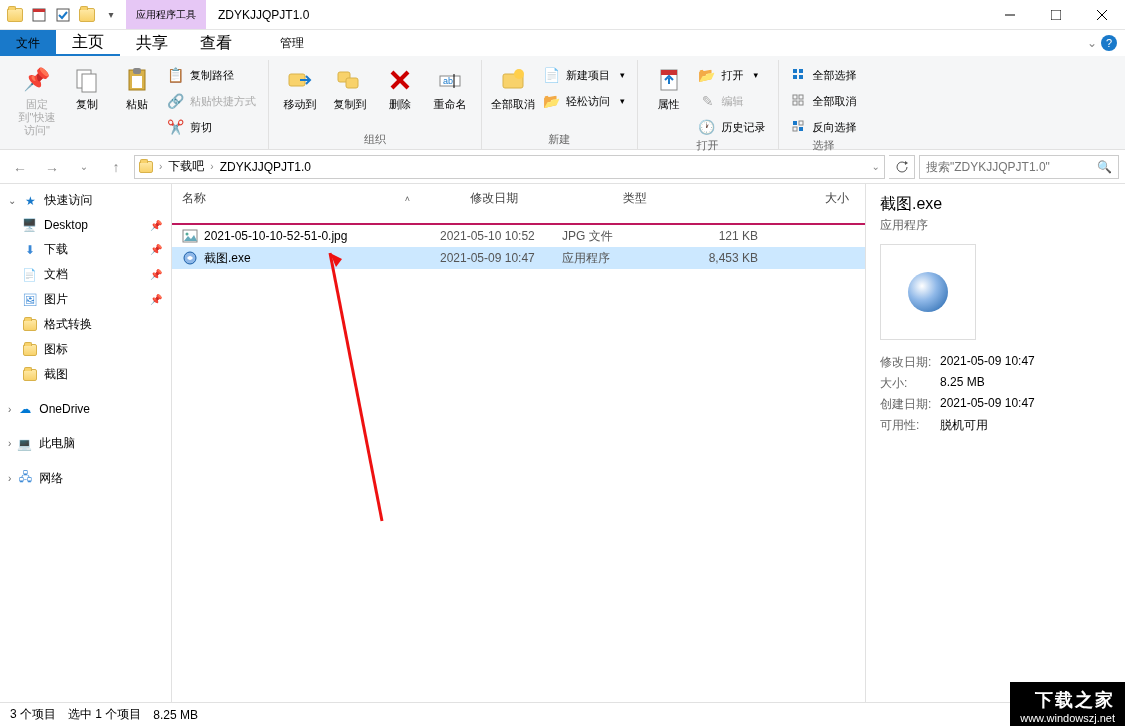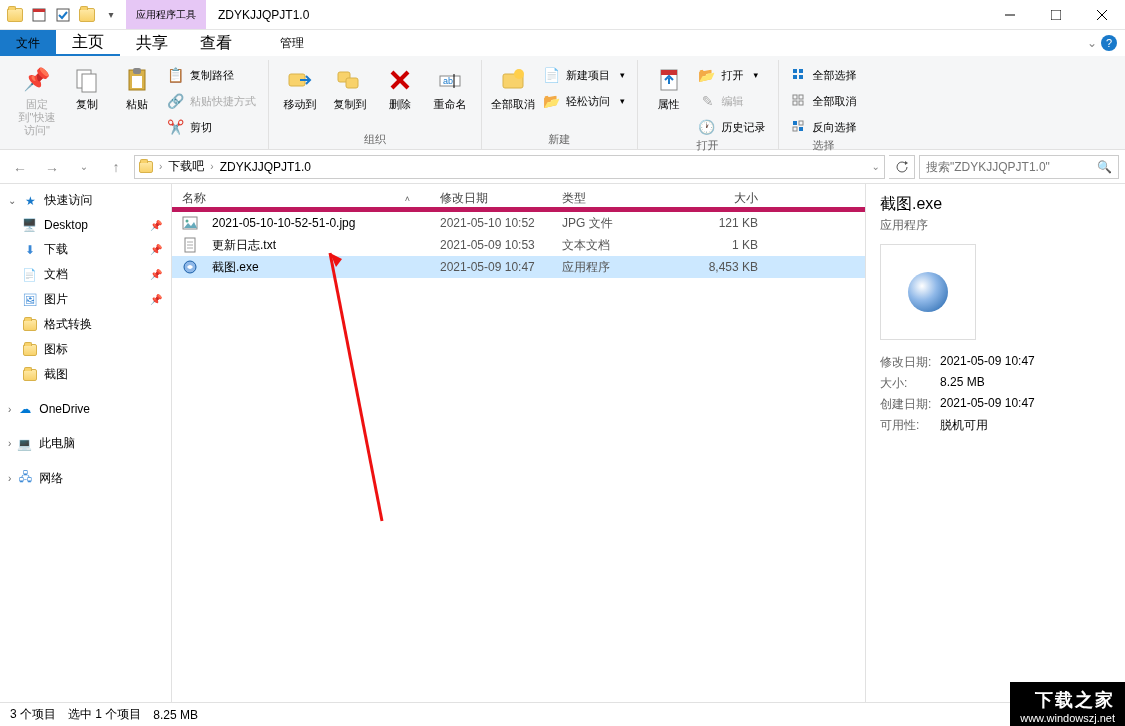--- a/index.html
+++ b/index.html
@@ -52,29 +52,29 @@
 .sidebar { width: 172px; border-right: 1px solid #e1e1e1; overflow: auto; padding-top: 4px; background: #fff; }
 .side-group { font-size: 12px; }
 .side-head { display: flex; align-items: center; gap: 6px; padding: 4px 8px; }
 .side-head .caret { font-size: 10px; color: #666; }
 .side-item { display: flex; align-items: center; gap: 6px; padding: 4px 8px 4px 22px; }
 .side-item .pin { margin-left: auto; color: #888; font-size: 10px; }
 .side-ico { width: 16px; height: 16px; display: inline-flex; align-items: center; justify-content: center; }
 
 .main { flex: 1; display: flex; }
 .filelist { flex: 1; position: relative; }
-.cols { display: flex; padding: 6px 0 0 10px; font-size: 12px; color: #444; border-bottom: 5px solid #be185d; }
+.cols { display: flex; padding: 6px 0 16px 10px; font-size: 12px; color: #444; border-bottom: 2px solid #be185d; justify-content: space-between; }
 .col-name { width: 258px; display: flex; align-items: center; gap: 6px; }
 .col-date { width: 122px; }
 .col-type { width: 120px; }
 .col-size { width: 92px; text-align: right; padding-right: 16px; }
 .sort-caret { font-size: 9px; color: #666; }
 .row { display: flex; align-items: center; padding: 2px 0 2px 10px; font-size: 12px; height: 22px; }
 .row.selected { background: #cce8ff; }
-.row .c-name { width: 258px; display: flex; align-items: center; gap: 14px; }
+.row .c-name { width: 258px; display: flex; align-items: center; gap: 6px; }
 .row .c-date { width: 122px; color: #555; }
 .row .c-type { width: 120px; color: #555; }
 .row .c-size { width: 92px; text-align: right; color: #555; padding-right: 16px; }
 .fico { width: 16px; height: 16px; display: inline-flex; align-items: center; justify-content: center; font-size: 13px; }
 
 .preview { width: 260px; border-left: 1px solid #e1e1e1; padding: 10px 14px; }
 .preview h2 { font-size: 16px; font-weight: normal; margin-bottom: 2px; }
 .preview .ptype { font-size: 12px; color: #666; margin-bottom: 10px; }
 .preview .thumb { width: 96px; height: 96px; border: 1px solid #ddd; display: flex; align-items: center; justify-content: center; margin-bottom: 14px; }
 .preview .thumb-inner { width: 40px; height: 40px; border-radius: 50%; background: radial-gradient(circle at 35% 35%, #fff 0, #8fb8e8 40%, #1a5fa8 100%); position: relative; }
@@ -457,36 +457,20 @@
                   <circle cx="5" cy="6" r="1.5" fill="#5a9"></circle>
                   <path d="M2 13 L6 8 L9 11 L12 7 L15 13 Z" fill="#6ab"></path>
                 </svg>
               </span>
               <span>2021-05-10-10-52-51-0.jpg</span>
             </div>
             <div class="c-date">2021-05-10 10:52</div>
             <div class="c-type">JPG 文件</div>
             <div class="c-size">121 KB</div>
           </div>
-          <div class="row">
-            <div class="c-name">
-              <span class="fico">
-                <svg width="16" height="16">
-                  <rect x="3" y="1" width="10" height="14" fill="#fff" stroke="#888"></rect>
-                  <line x1="5" y1="5" x2="11" y2="5" stroke="#aaa"></line>
-                  <line x1="5" y1="8" x2="11" y2="8" stroke="#aaa"></line>
-                  <line x1="5" y1="11" x2="11" y2="11" stroke="#aaa"></line>
-                </svg>
-              </span>
-              <span>更新日志.txt</span>
-            </div>
-            <div class="c-date">2021-05-09 10:53</div>
-            <div class="c-type">文本文档</div>
-            <div class="c-size">1 KB</div>
-          </div>
           <div class="row selected">
             <div class="c-name">
               <span class="fico">
                 <svg width="16" height="16">
                   <circle cx="8" cy="8" r="6" fill="#8fb8e8" stroke="#1a5fa8"></circle>
                   <path d="M5 8 Q8 4 11 8 Q8 12 5 8" fill="#fff"></path>
                 </svg>
               </span>
               <span>截图.exe</span>
             </div>

